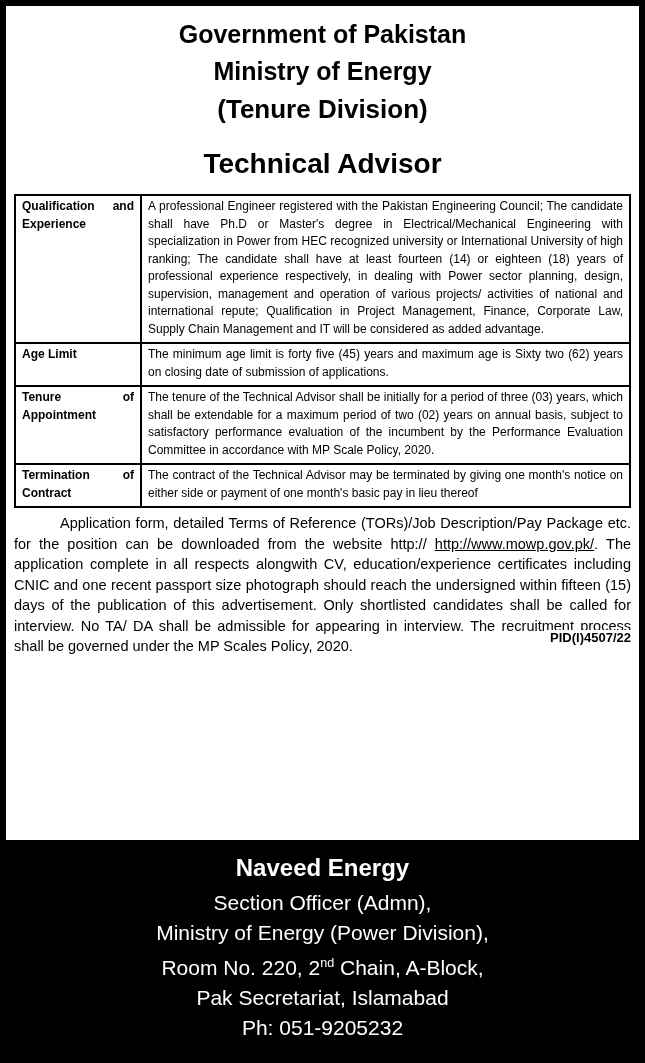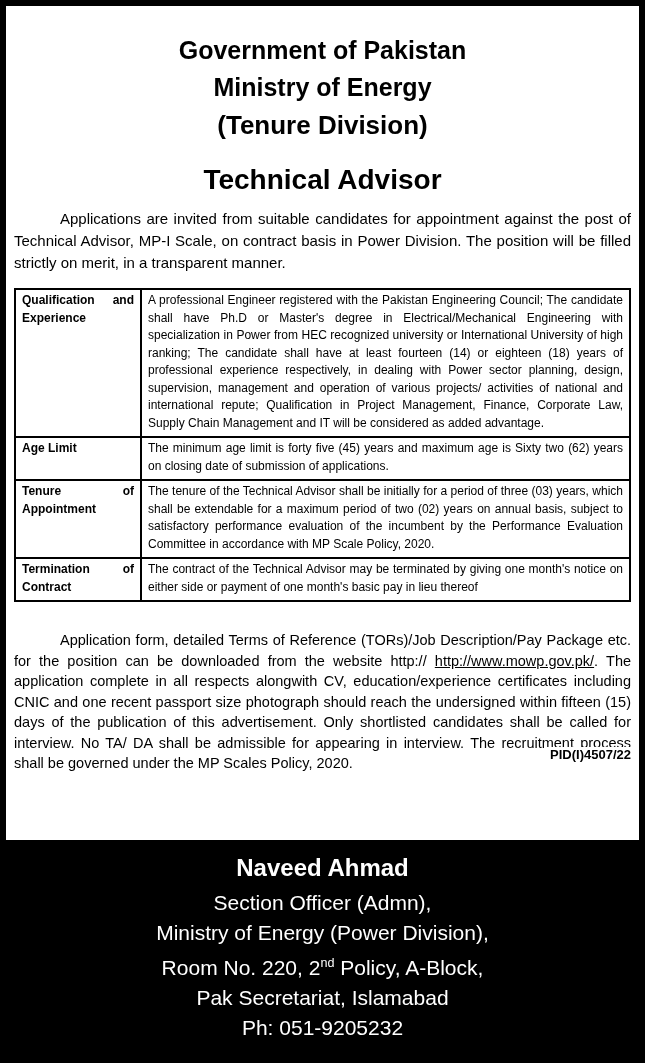--- a/index.html
+++ b/index.html
@@ -11,21 +11,21 @@
   }
   .page {
     box-sizing: border-box;
     width: 645px; height: 1063px;
     background: #fff;
     border: 6px solid #000;
     display: flex; flex-direction: column;
     overflow: hidden;
   }
   
-  .header { text-align: center; padding-top: 26px; }
+  .header { text-align: center; padding-top: 10px; }
   .h-line1, .h-line2 { font-size: 25px; font-weight: 700; line-height: 37px; }
   .h-line3 { font-size: 26px; font-weight: 700; line-height: 38px; }
   
   .banner {
     background: #000; color: #fff;
     text-align: center;
     margin-top: 16px;
     padding: 3px 0 7px;
   }
   .banner-text {
@@ -51,21 +51,21 @@
     border: 2px solid #000;
   }
   .details-table td {
     border: 2px solid #000;
     vertical-align: top;
     padding: 2px 6px 4px 6px;
     font-size: 12px; line-height: 17.5px;
   }
   td.cell-label { width: 112px; font-weight: 700; text-align: justify; }
   td.cell-value { text-align: justify; }
-  .closing-wrap { position: relative; margin-top: 28px; }
+  .closing-wrap { position: relative; margin-top: 5px; }
   .closing {
     margin: 0;
     font-size: 14.5px; line-height: 20.5px;
     text-align: justify; text-indent: 46px;
   }
   .website-link { text-decoration: underline; color: #000; cursor: pointer; }
   .pid {
     position: absolute; right: 0; bottom: 12px;
     font-size: 13px; font-weight: 700;
     background: #fff; padding-left: 6px;
@@ -89,21 +89,20 @@
   <div class="header">
     <div class="h-line1">Government of Pakistan</div>
     <div class="h-line2">Ministry of Energy</div>
     <div class="h-line3">(Tenure Division)</div>
   </div>
 
 
   <div class="content">
     <div class="post-title">Technical Advisor</div>
 
-    <p class="intro">Applications are invited from suitable candidates for appointment against the post of Technical Advisor, MP-I Scale, on contract basis in Power Division. The position will be filled strictly on merit, in a transparent manner.</p>
 
     <table class="details-table">
       <tbody>
         <tr>
           <td class="cell-label">Qualification and Experience</td>
           <td class="cell-value">A professional Engineer registered with the Pakistan Engineering Council; The candidate shall have Ph.D or Master's degree in Electrical/Mechanical Engineering with specialization in Power from HEC recognized university or International University of high ranking; The candidate shall have at least fourteen (14) or eighteen (18) years of professional experience respectively, in dealing with Power sector planning, design, supervision, management and operation of various projects/ activities of national and international repute; Qualification in Project Management, Finance, Corporate Law, Supply Chain Management and IT will be considered as added advantage.</td>
         </tr>
         <tr>
           <td class="cell-label">Age Limit</td>
           <td class="cell-value">The minimum age limit is forty five (45) years and maximum age is Sixty two (62) years on closing date of submission of applications.</td>
@@ -119,21 +118,21 @@
       </tbody>
     </table>
 
     <div class="closing-wrap">
       <p class="closing"><span>Application form, detailed Terms of Reference (TORs)/Job Description/Pay Package etc. for the position can be downloaded from the website http:// </span><a class="website-link">http://www.mowp.gov.pk/</a><span>. The application complete in all respects alongwith CV, education/experience certificates including CNIC and one recent passport size photograph should reach the undersigned within fifteen (15) days of the publication of this advertisement. Only shortlisted candidates shall be called for interview. No TA/ DA shall be admissible for appearing in interview. The recruitment process shall be governed under the MP Scales Policy, 2020.</span></p>
       <div class="pid">PID(I)4507/22</div>
     </div>
   </div>
 
   <div class="footer">
-    <div class="f-name">Naveed Ahmad</div>
+    <div class="f-name">Naveed Energy</div>
     <div class="f-line">Section Officer (Admn),</div>
     <div class="f-line">Ministry of Energy (Power Division),</div>
-    <div class="f-line"><span>Room No. 220, 2</span><sup>nd</sup><span> Policy, A-Block,</span></div>
+    <div class="f-line"><span>Room No. 220, 2</span><sup>nd</sup><span> Chain, A-Block,</span></div>
     <div class="f-line">Pak Secretariat, Islamabad</div>
     <div class="f-line">Ph: 051-9205232</div>
   </div>
 
 </div>
 
 </body></html>

